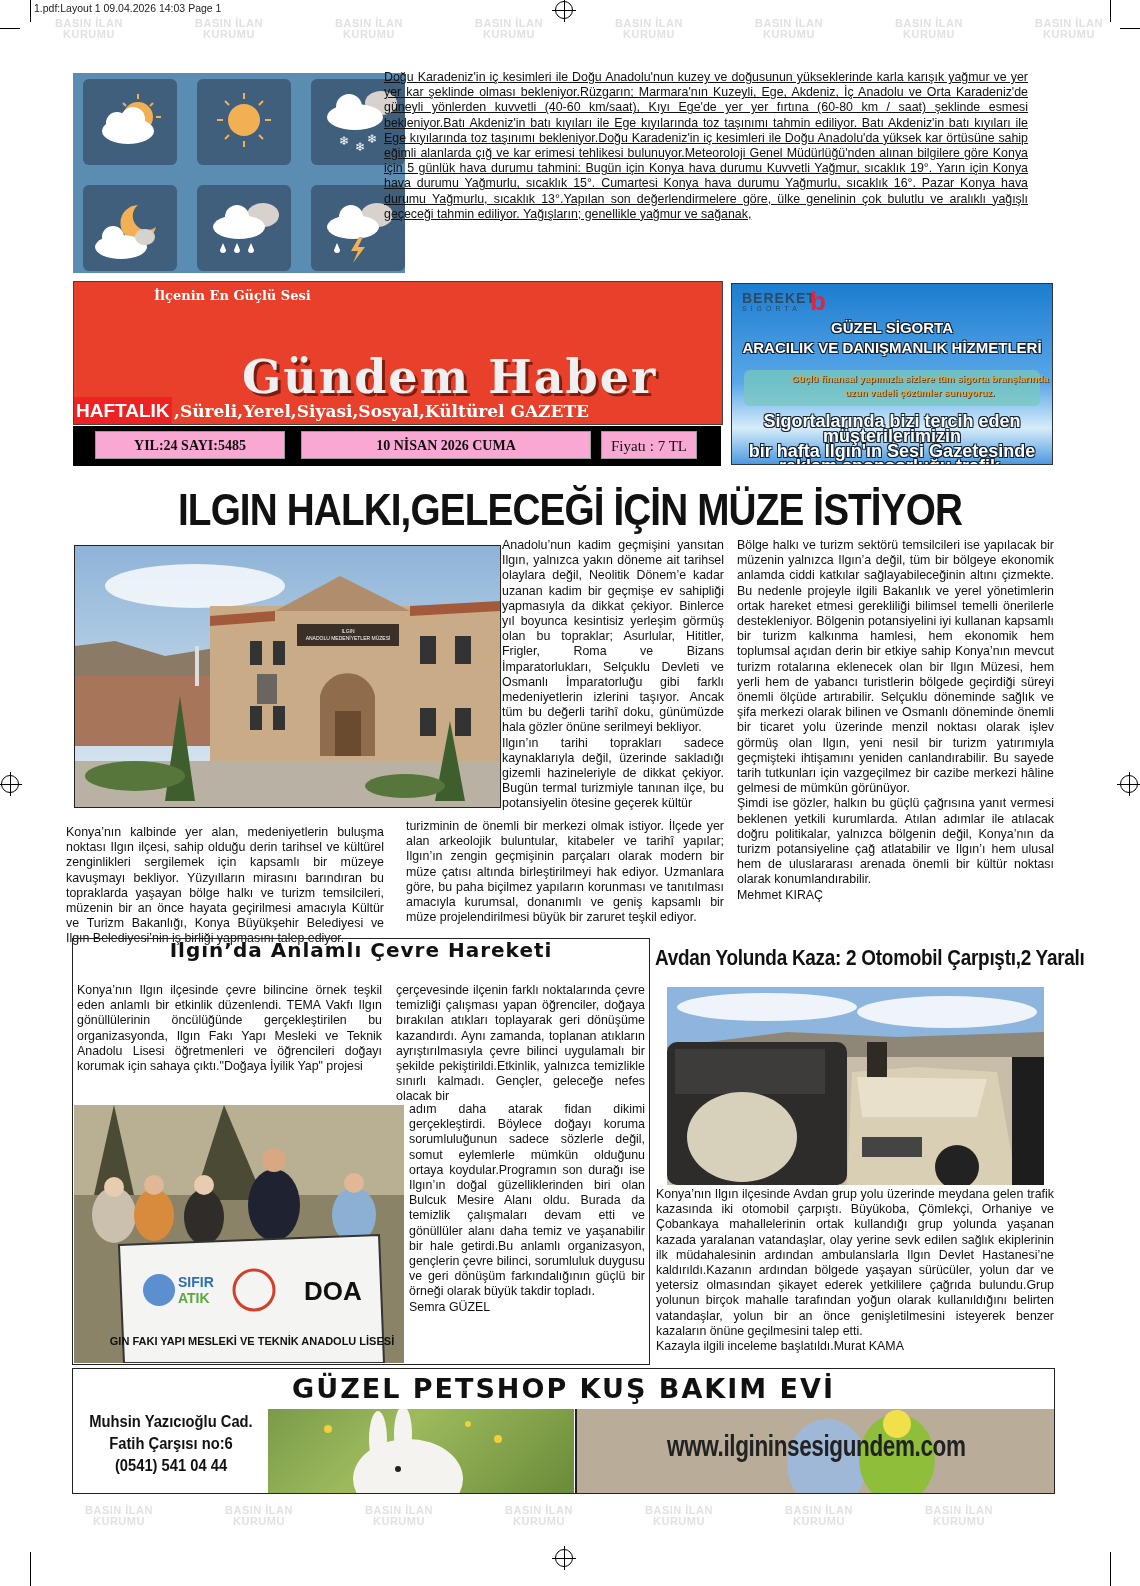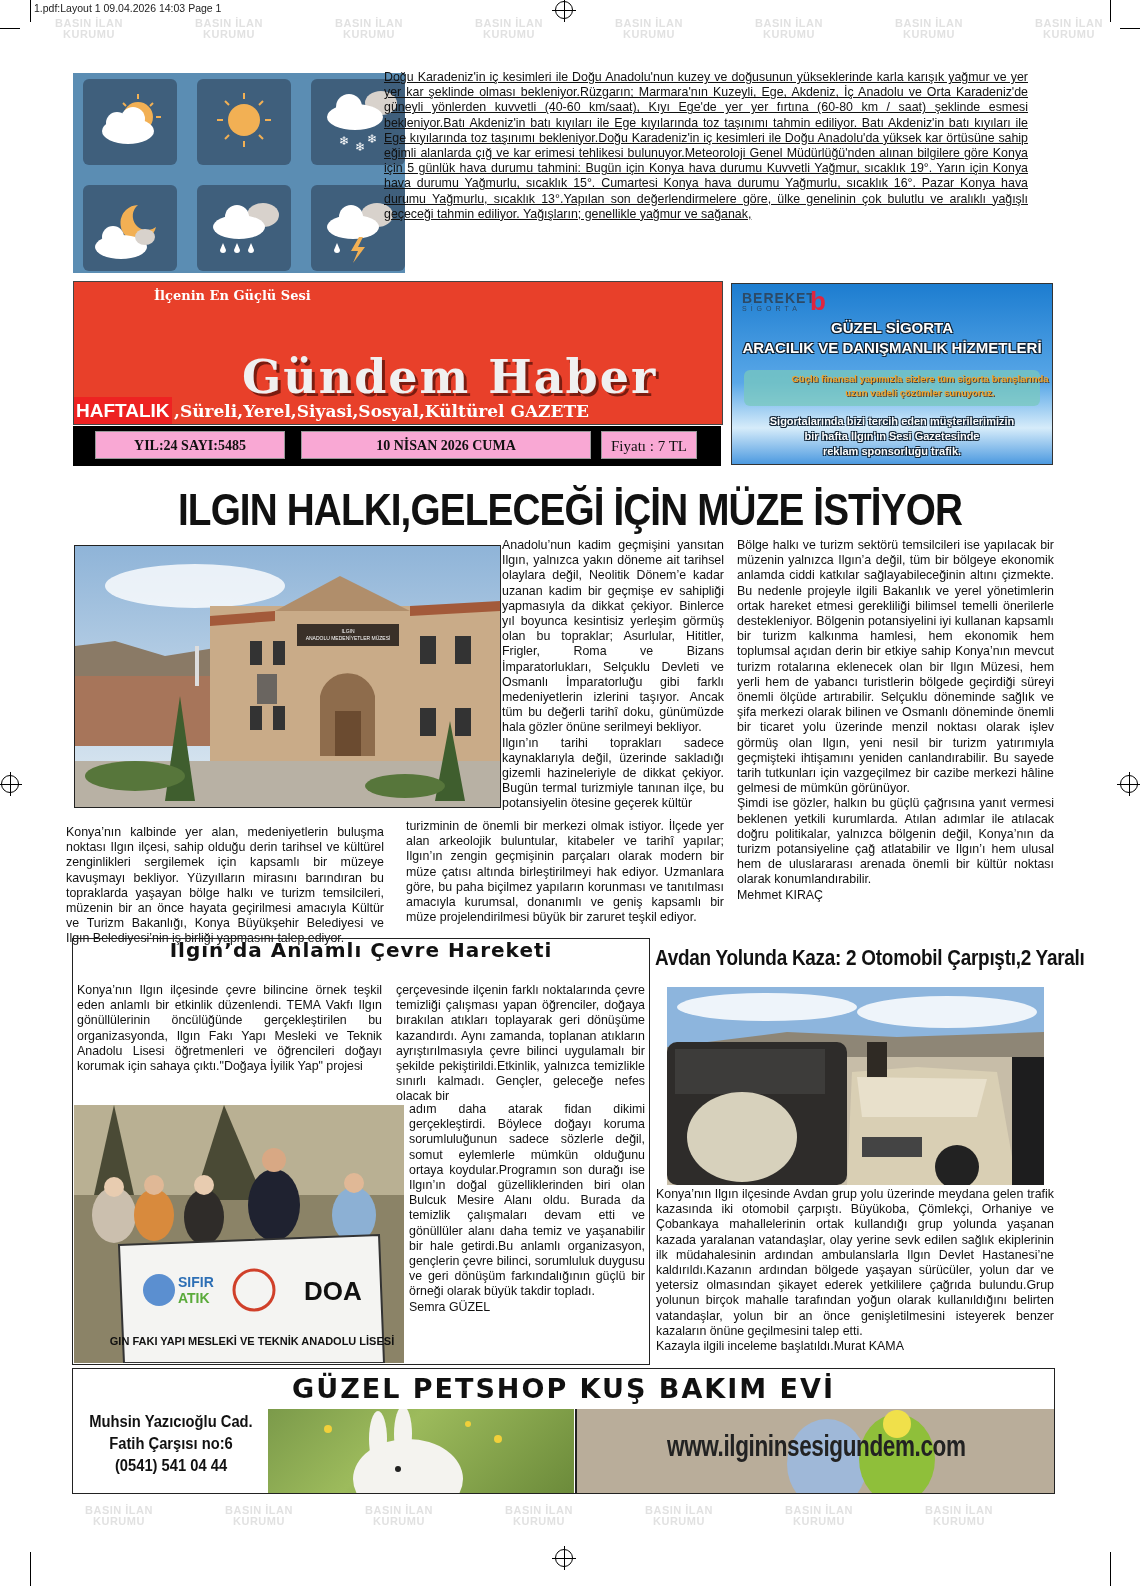--- a/index.html
+++ b/index.html
@@ -30,21 +30,21 @@
   .infobox{position:absolute;top:5px;height:28px;background:#f9a8d4;font-family:"Liberation Serif",serif;font-weight:bold;font-size:14px;line-height:28px;text-align:center;border:1px solid #999;box-sizing:border-box;}
 
   
   .ad1{left:731px;top:283px;width:322px;height:182px;background:linear-gradient(#1d7dd0,#5aa8e8 55%,#d6ecfa 80%,#4d9ae0);border:1px solid #333;box-sizing:border-box;overflow:hidden;}
   .ad1 .brand{position:absolute;left:10px;top:6px;font-weight:bold;font-size:14px;color:#2d4a66;letter-spacing:1px;}
   .ad1 .brand-sub{position:absolute;left:10px;top:21px;font-size:7px;color:#2d4a66;letter-spacing:4px;}
   .ad1 .blogo{position:absolute;left:78px;top:3px;font-size:26px;font-weight:bold;color:#e02540;line-height:28px;}
   .ad1 .h1{position:absolute;left:0;width:100%;top:34px;text-align:center;color:#fff;font-weight:bold;font-size:15px;line-height:20px;text-shadow:1px 1px 0 #123,-1px -1px 0 #123,1px -1px 0 #123,-1px 1px 0 #123;font-family:"Liberation Sans",sans-serif;}
   .ad1 .pill{position:absolute;left:12px;top:86px;width:296px;height:36px;background:rgba(120,200,190,0.75);border-radius:6px;}
   .ad1 .ptxt{position:absolute;left:12px;top:88px;width:296px;text-align:center;color:#f2a22a;font-weight:bold;font-size:9.5px;line-height:14px;text-shadow:1px 1px 0 #543;padding-left:28px;}
-  .ad1 .foot{position:absolute;left:0;top:130px;width:100%;text-align:center;color:#fff;font-weight:bold;font-size:11px;line-height:15px;text-shadow:1px 1px 0 #123,-1px -1px 0 #123,1px -1px 0 #123,-1px 1px 0 #123;}
+  .ad1 .foot{position:absolute;left:0;top:130px;width:100%;text-align:center;color:#fff;font-weight:bold;font-size:18px;line-height:15px;text-shadow:1px 1px 0 #123,-1px -1px 0 #123,1px -1px 0 #123,-1px 1px 0 #123;}
 
   
   .headline{left:70px;top:484px;width:1000px;text-align:center;font-family:"Liberation Sans",sans-serif;font-weight:bold;font-size:44px;line-height:52px;letter-spacing:-1px;transform:scaleX(0.88);transform-origin:center;}
 
   
   .mus-img{left:74px;top:545px;width:427px;height:263px;border:1px solid #222;box-sizing:border-box;overflow:hidden;background:#b8d2ea;}
   .col{font-size:12.4px;line-height:15.2px;text-align:justify;}
   .mus-c2{left:502px;top:538px;width:222px;}
   .mus-c1b{left:66px;top:809px;width:318px;margin-top:16px;}
   .mus-c2b{left:406px;top:819px;width:318px;}

